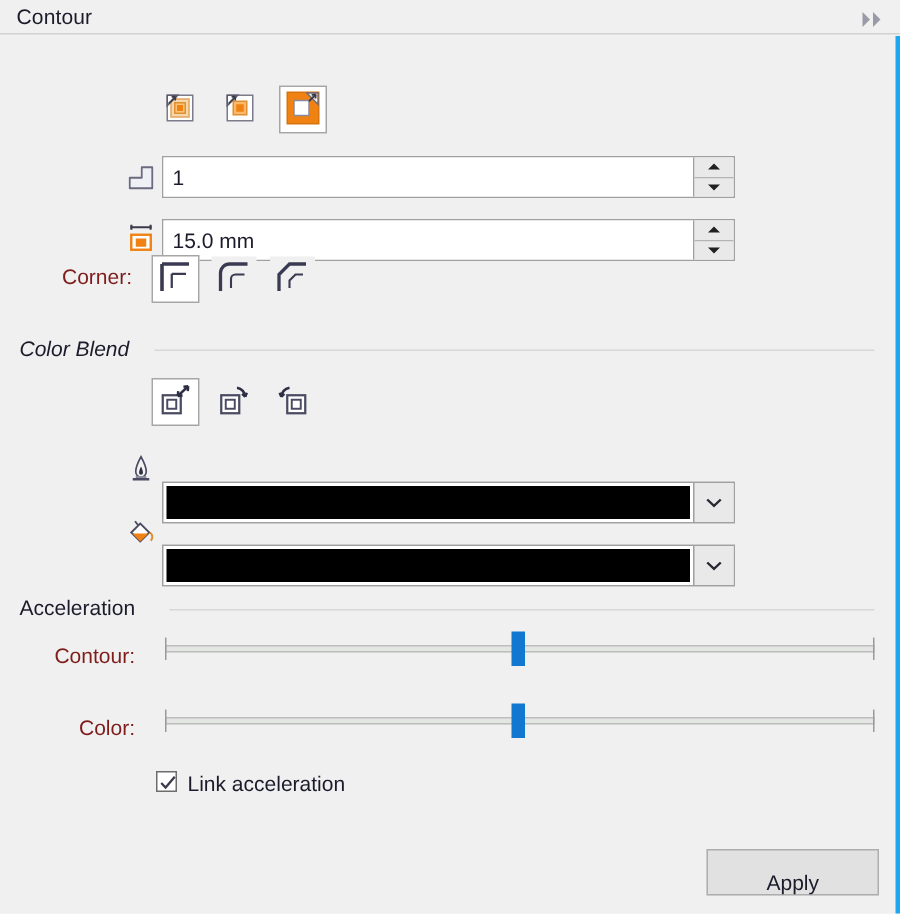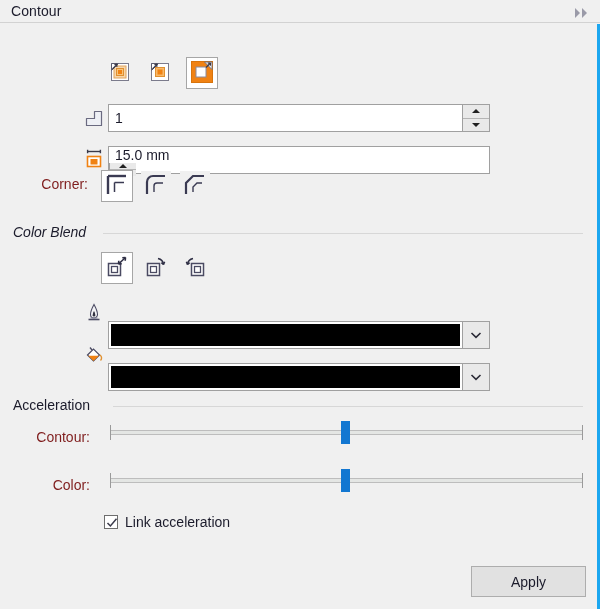--- a/index.html
+++ b/index.html
@@ -200,21 +200,20 @@
     top: 1px;
     width: 9px;
     height: 23px;
     background: #1277d1;
   }
 
   
   .checkrow {
     position: absolute;
     display: flex;
-    align-items: center;
   }
   .checkbox {
     width: 14px; height: 14px;
     background: #ffffff;
     border: 1px solid #6d6d6d;
     box-sizing: border-box;
     position: relative;
     flex: none;
   }
   .checkbox svg { position: absolute; left: 1px; top: 1px; }
@@ -224,21 +223,21 @@
     color: #1b1b2b;
   }
 
   
   .applybtn {
     position: absolute;
     background: #e1e1e1;
     border: 1px solid #adadad;
     box-sizing: border-box;
     display: flex;
-    align-items: center;
+    align-items: flex-end;
     justify-content: center;
     font-size: 14px;
     color: #1b1b2b;
   }
 </style>
 </head>
 <body>
 
 <div id="docker">
 
@@ -315,21 +314,21 @@
     </div>
 
     <span class="field-icon" style="left:83px; top:124px;">
       <svg width="22" height="22" viewBox="0 0 22 22">
         <path d="M4 3.5 L18 3.5" stroke="#3a3a4a" stroke-width="1.4"></path>
         <path d="M4.6 1.8 L4.6 5.2 M17.4 1.8 L17.4 5.2" stroke="#3a3a4a" stroke-width="1.4"></path>
         <rect x="4.5" y="8.5" width="13" height="10" fill="#ffffff" stroke="#f08213" stroke-width="1.6"></rect>
         <rect x="7.5" y="11" width="7" height="5.5" fill="#f08213"></rect>
       </svg>
     </span>
-    <div class="spinfield" style="left:108px; top:122px; width:382px;flex-direction:column;">
+    <div class="spinfield" style="left:108px; top:122px; width:382px;">
       <div class="value">15.0 mm</div>
       <div class="spin-buttons">
         <div class="spin-up">
           <svg width="10" height="6" viewBox="0 0 10 6">
               <path d="M5 1 L9 5 L1 5 Z" fill="#202020"></path>
             </svg>
         </div>
         <div class="spin-down">
           <svg width="10" height="6" viewBox="0 0 10 6">
               <path d="M1 1 L9 1 L5 5 Z" fill="#202020"></path>

